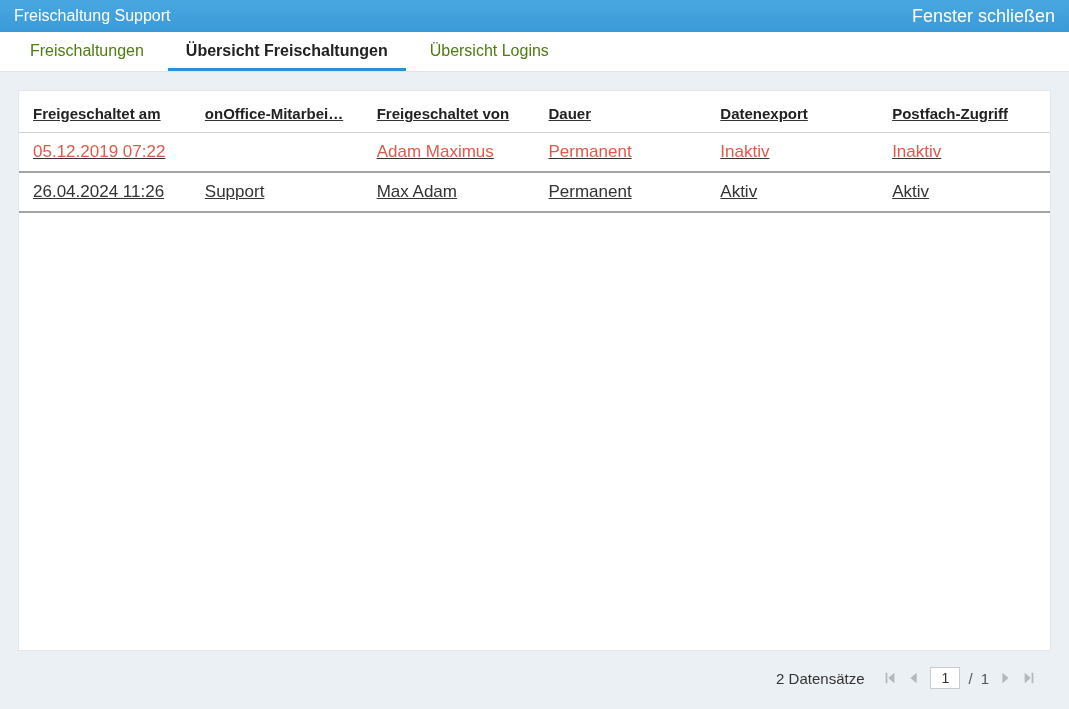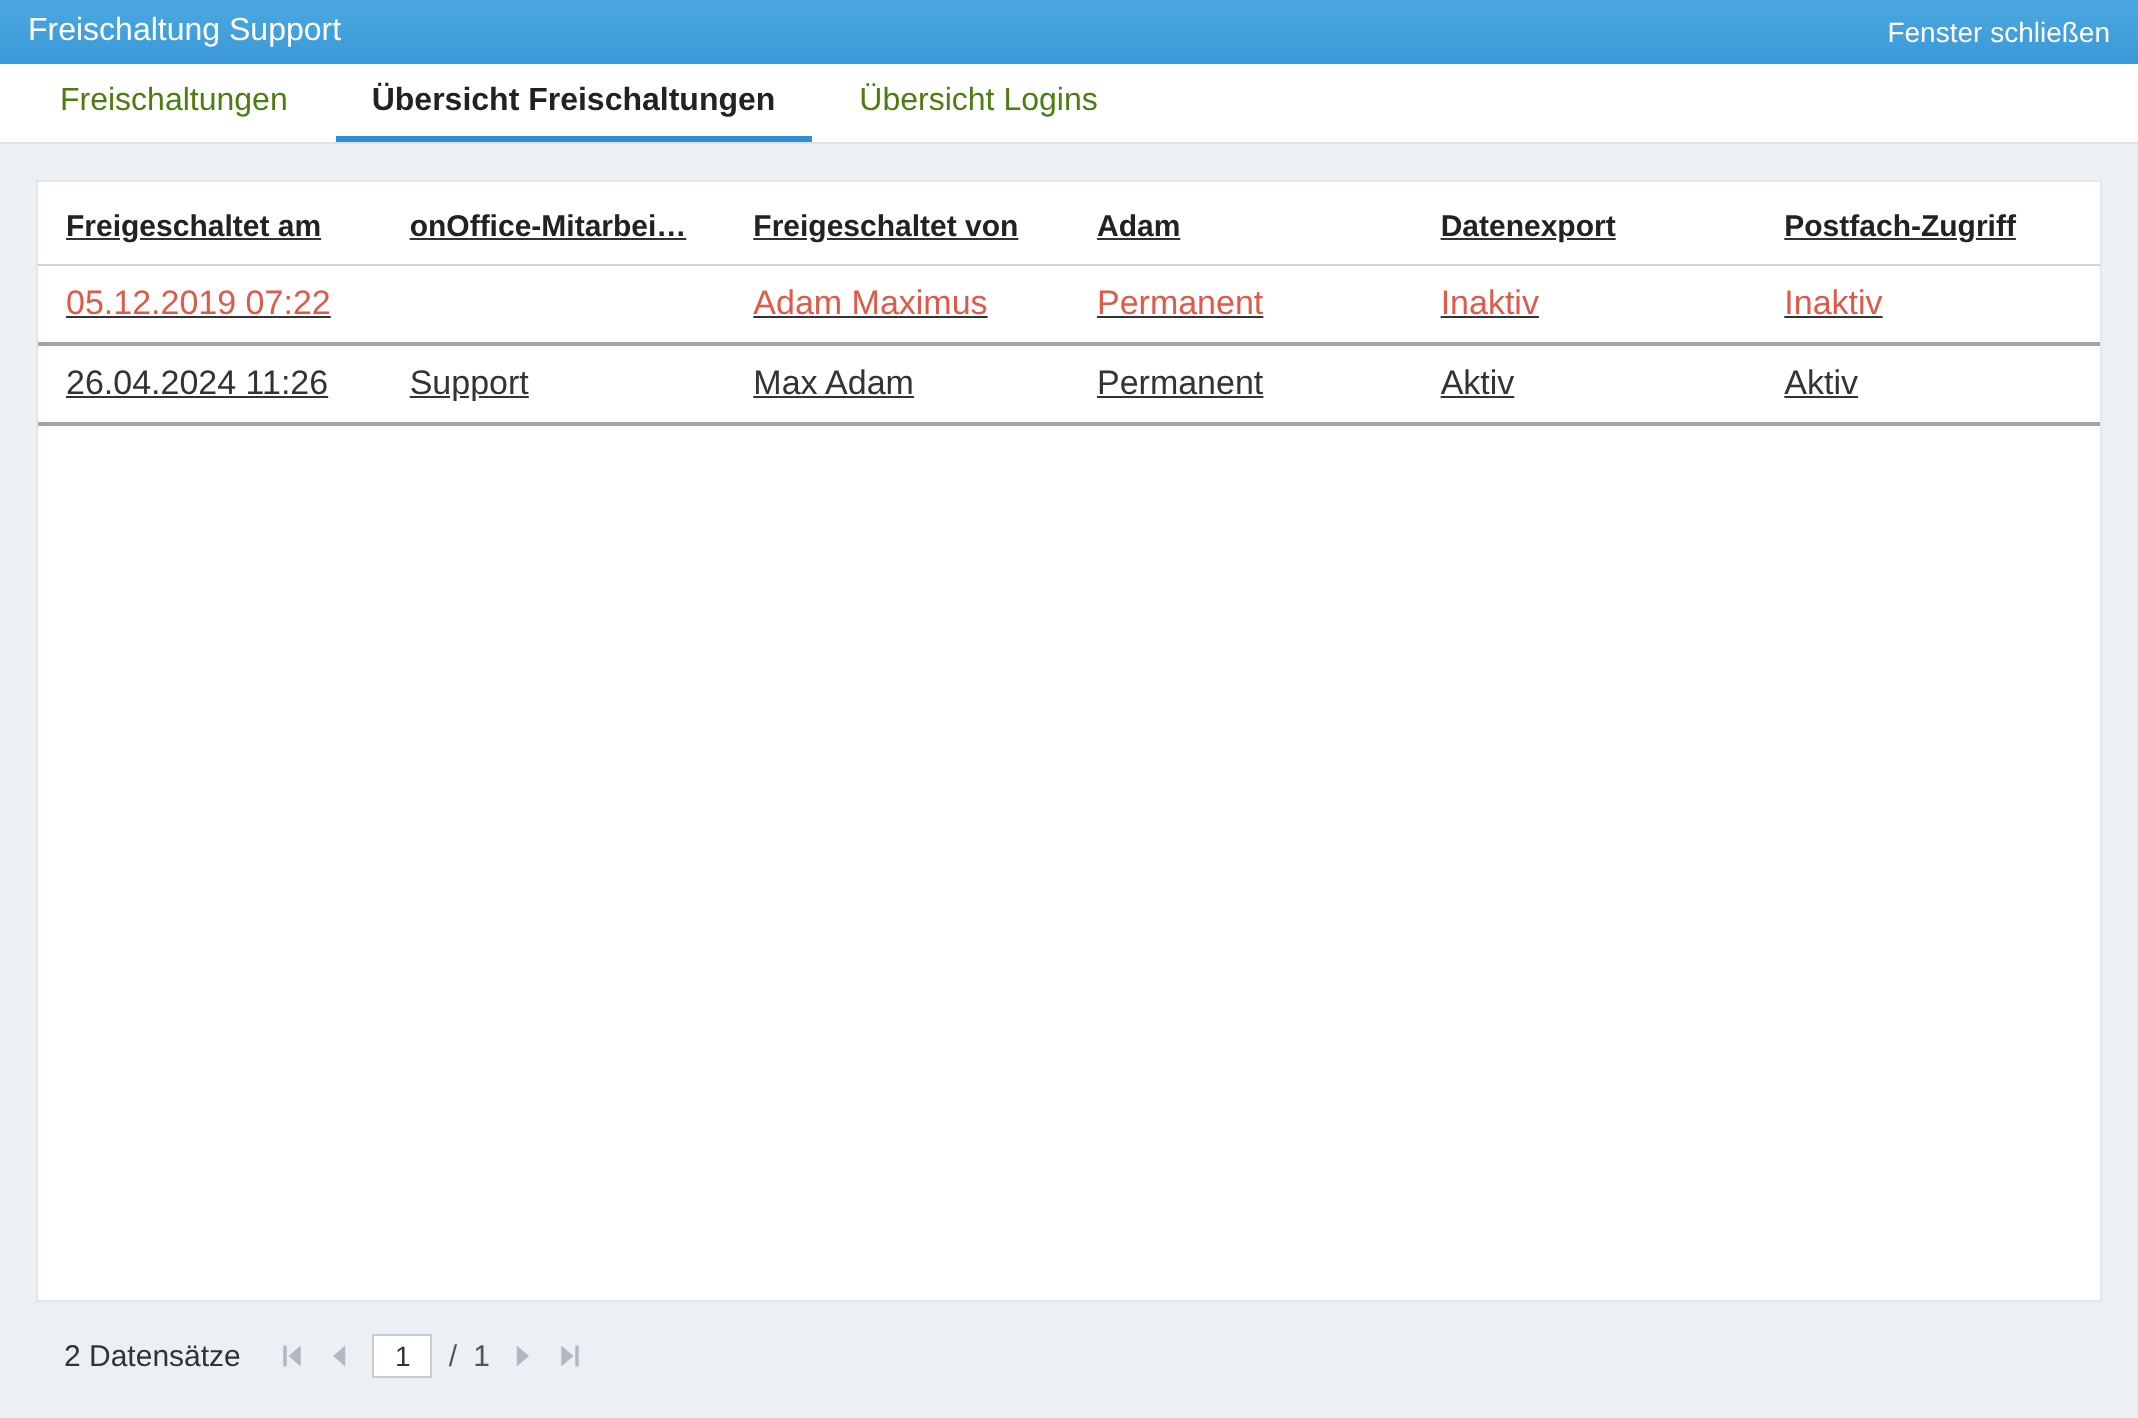--- a/index.html
+++ b/index.html
@@ -18,21 +18,21 @@
     color: #fff;
     height: 30px;
     display: flex;
     align-items: center;
     justify-content: space-between;
     padding: 16px 14px;
     font-size: 16px;
     font-weight: 400;
   }
   .titlebar .title { }
-  .titlebar .close { cursor: pointer; font-size: 14px; }
+  .titlebar .close { cursor: pointer; font-size: 18px; }
   .tabs {
     background: #fff;
     display: flex;
     padding: 0 0 0 12px;
     border-bottom: 1px solid #e0e3e7;
     height: 40px;
     align-items: flex-end;
   }
   .tab {
     padding: 9px 18px 8px 18px;
@@ -81,20 +81,21 @@
     white-space: nowrap;
     overflow: hidden;
     text-overflow: ellipsis;
   }
   tbody tr.red td { color: #e05a4a; }
   tbody tr.dark td { color: #333; }
   .table-spacer { flex: 1; }
   .pager {
     display: flex;
     align-items: center;
+    justify-content: flex-end;
     gap: 8px;
     padding: 8px 14px 8px 14px;
     font-size: 15px;
     color: #555;
     background: #eaf0f4;
     margin-top: 8px;
   }
   .pager .count { margin-right: 10px; color: #333; }
   .pager .icon { width: 16px; height: 16px; display: inline-flex; align-items: center; justify-content: center; cursor: pointer; }
   .pager .icon svg { width: 14px; height: 14px; fill: #b3b8bf; }
@@ -140,21 +141,21 @@
             <col style="width:16.6%">
           <col style="width:16.6%">
             <col style="width:16.6%">
             <col style="width:16.6%">
         </colgroup>
         <thead>
           <tr>
             <th>Freigeschaltet am</th>
             <th>onOffice-Mitarbei…</th>
             <th>Freigeschaltet von</th>
-            <th>Adam</th>
+            <th>Dauer</th>
             <th>Datenexport</th>
             <th>Postfach-Zugriff</th>
           </tr>
         </thead>
         <tbody>
           <tr class="red">
             <td>05.12.2019 07:22</td>
             <td></td>
             <td>Adam Maximus</td>
             <td>Permanent</td>

